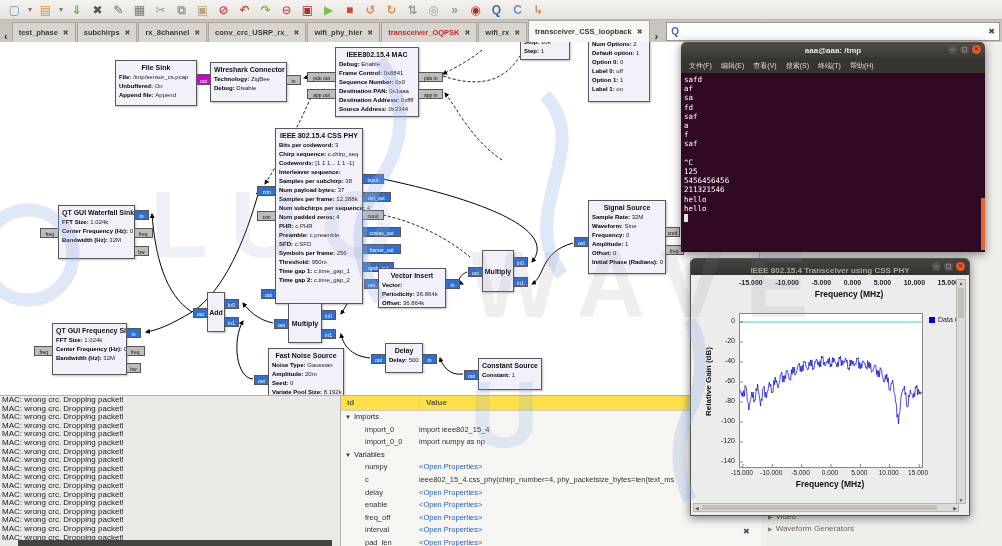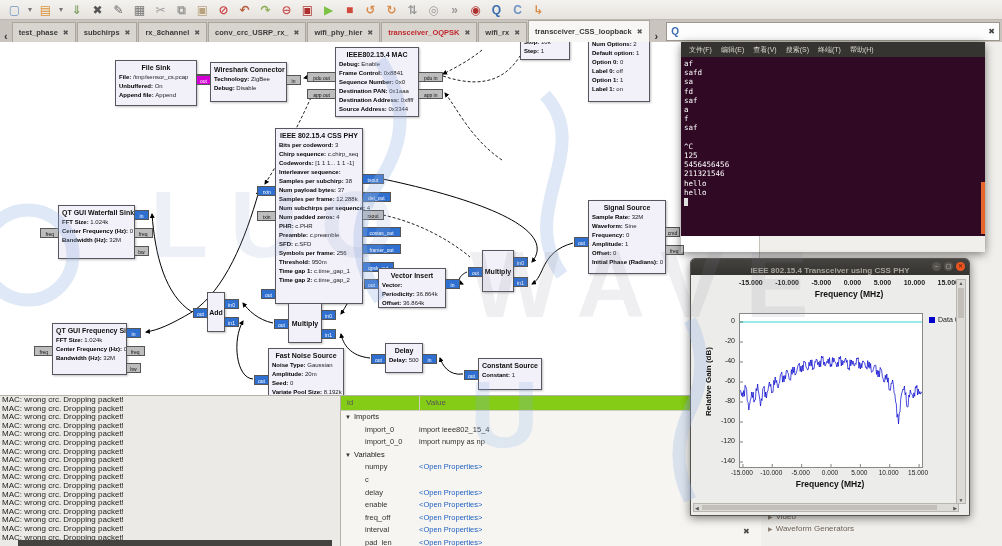--- a/index.html
+++ b/index.html
@@ -32,21 +32,21 @@
   .port{position:absolute;height:10px;line-height:10px;font-size:5px;text-align:center;border:1px solid #555;box-sizing:border-box;overflow:hidden;}
   .port.b{background:#2f6fd0;color:#fff;}
   .port.g{background:#bdbdbd;color:#111;}
   .port.m{background:#d400d4;color:#fff;}
   
   #console{position:absolute;left:0;top:395px;width:340px;height:151px;background:#eceae6;border-top:1px solid #b5b1aa;z-index:2;overflow:hidden;}
   .cline{font-size:8px;line-height:8.6px;color:#1c1c1c;padding-left:2px;white-space:nowrap;}
   #darkstrip{position:absolute;left:18px;top:540px;width:314px;height:6px;background:#44433f;z-index:3;}
   
   #varpanel{position:absolute;left:340px;top:395px;width:420px;height:151px;background:#f6f5f2;border-top:1px solid #b5b1aa;border-left:1px solid #b5b1aa;z-index:2;overflow:hidden;}
-  #varhead{height:14px;background:#84cc16;border-bottom:1px solid #d0cdc7;display:flex;font-size:8px;color:#555;}
+  #varhead{height:14px;background:#fde047;border-bottom:1px solid #d0cdc7;display:flex;font-size:8px;color:#555;font-weight:bold;}
   #varhead .c1{width:72px;padding-left:6px;border-right:1px solid #d0cdc7;line-height:14px;}
   #varhead .c2{padding-left:6px;line-height:14px;}
   .vrow{display:flex;font-size:7.5px;line-height:12.6px;white-space:nowrap;}
   .vrow .c1{width:72px;padding-left:24px;box-sizing:border-box;color:#333;}
   .vrow.group .c1{padding-left:4px;color:#222;width:auto;}
   .vrow .tri{color:#333;font-size:6px;margin-right:3px;}
   .vrow .c2{padding-left:6px;color:#333;}
   .vrow .c2.link{color:#1f5fbf;}
   
   #term{position:absolute;left:681px;top:42px;width:304px;height:210px;z-index:10;box-shadow:0 2px 10px rgba(0,0,0,.5);border-radius:5px 5px 0 0;}
@@ -383,20 +383,21 @@
         </div>
         <div class="vrow group">
           <div class="c1"><span class="tri">▼</span><span>Variables</span></div>
         </div>
         <div class="vrow">
           <div class="c1">numpy</div>
           <div class="c2 link">&lt;Open Properties&gt;</div>
         </div>
         <div class="vrow">
           <div class="c1">c</div>
+          <div class="c2">ieee802_15_4.css_phy(chirp_number=4, phy_packetsize_bytes=len(text_ms</div>
         </div>
         <div class="vrow">
           <div class="c1">delay</div>
           <div class="c2 link">&lt;Open Properties&gt;</div>
         </div>
         <div class="vrow">
           <div class="c1">enable</div>
           <div class="c2 link">&lt;Open Properties&gt;</div>
         </div>
         <div class="vrow">
@@ -408,32 +409,40 @@
           <div class="c2 link">&lt;Open Properties&gt;</div>
         </div>
         <div class="vrow">
           <div class="c1">pad_len</div>
           <div class="c2 link">&lt;Open Properties&gt;</div>
         </div>
       </div>
   </div>
 
   <div id="term">
+    <div id="term-title">
+      <span class="t">aaa@aaa: /tmp</span>
+      <span class="winbtns" id="term-btns">
+          <span class="wbtn">–</span>
+          <span class="wbtn">▢</span>
+          <span class="wbtn close">✕</span>
+        </span>
+    </div>
     <div id="term-menu">
         <span>文件(F)</span>
         <span>编辑(E)</span>
         <span>查看(V)</span>
         <span>搜索(S)</span>
         <span>终端(T)</span>
         <span>帮助(H)</span>
       </div>
     <div id="term-body">
       <div id="term-lines">
+          <div><span>safd</span></div>
           <div><span>af</span></div>
-          <div><span>safd</span></div>
           <div><span>sa</span></div>
           <div><span>fd</span></div>
           <div><span>saf</span></div>
           <div><span>a</span></div>
           <div><span>f</span></div>
           <div><span>saf</span></div>
           <div>&nbsp;</div>
           <div><span>^C</span></div>
           <div><span>125</span></div>
           <div><span>5456456456</span></div>

